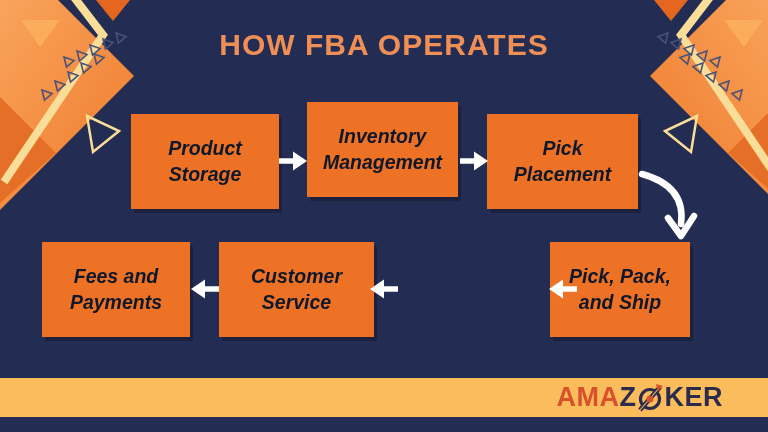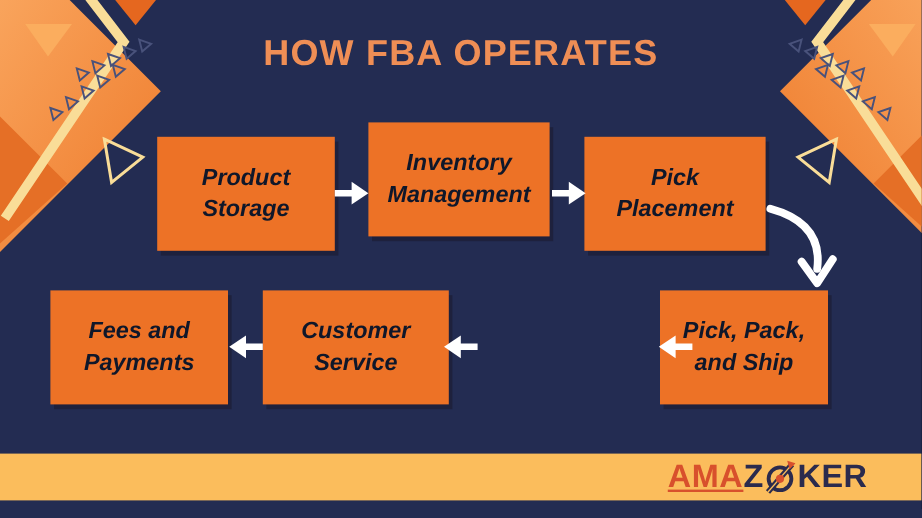--- a/index.html
+++ b/index.html
@@ -34,21 +34,21 @@
   .footer-bar{
     position:absolute;left:0;top:378px;width:768px;height:39px;
     background:#FBBD5C;
   }
   .brand{
     position:absolute;right:45px;top:3px;height:33px;
     display:flex;align-items:center;
     font-size:27px;font-weight:600;letter-spacing:0.5px;
     line-height:33px;white-space:nowrap;
   }
-  .brand .l-or{color:#D8502C;text-decoration:underline;}
+  .brand .l-or{color:#D8502C;}
   .brand .l-nv{color:#2B2B4D;}
   .compass{display:block;margin:0 1px;position:relative;top:1px;}
 </style>
 </head>
 <body>
 
 <div class="stage">
 
   <svg class="corner corner-left" viewBox="0 0 220 225">
     <defs>

